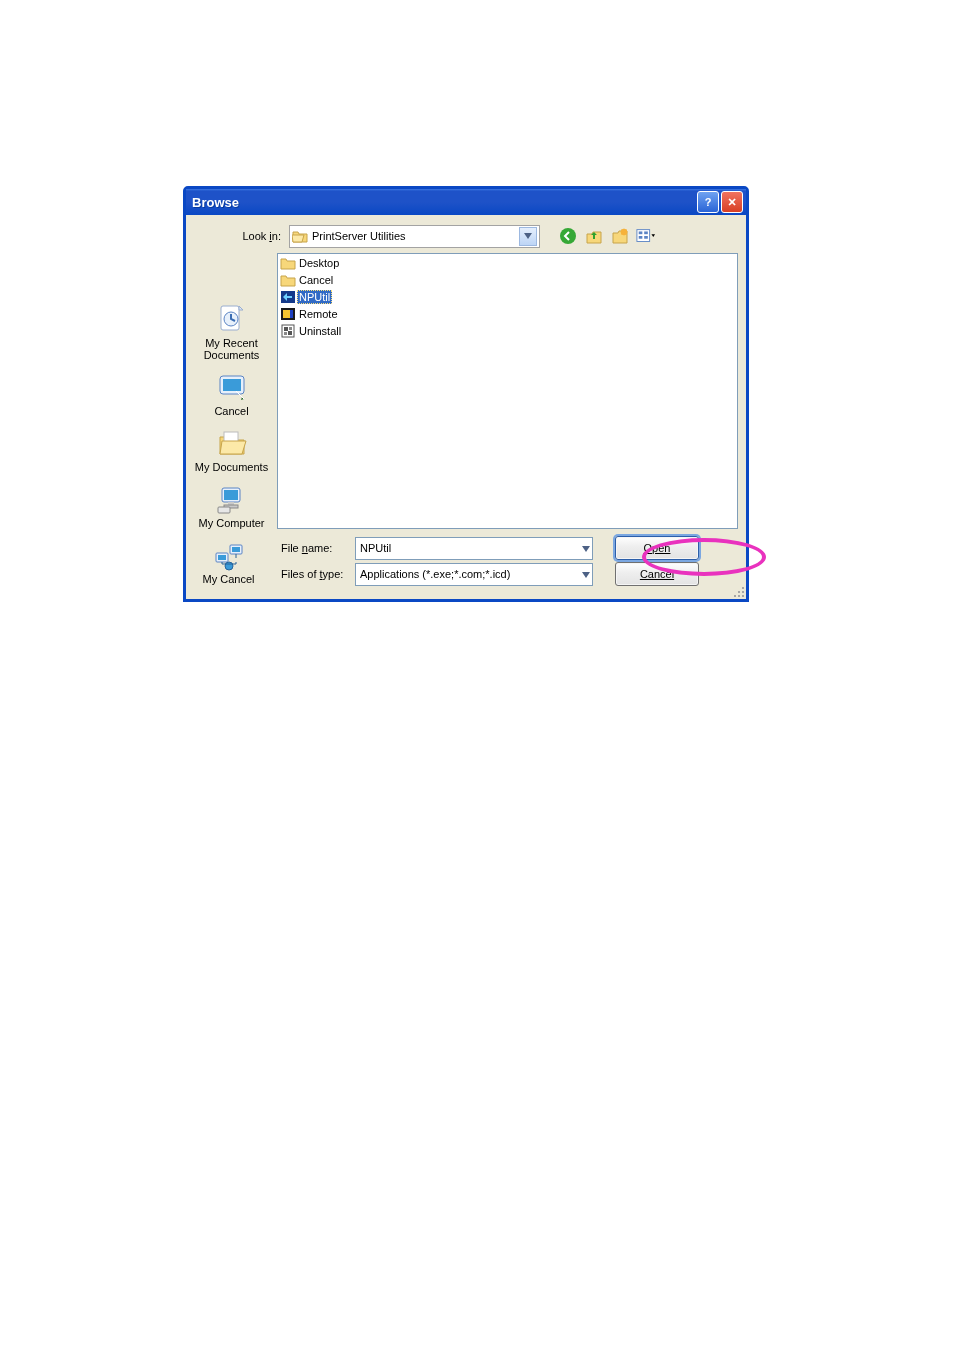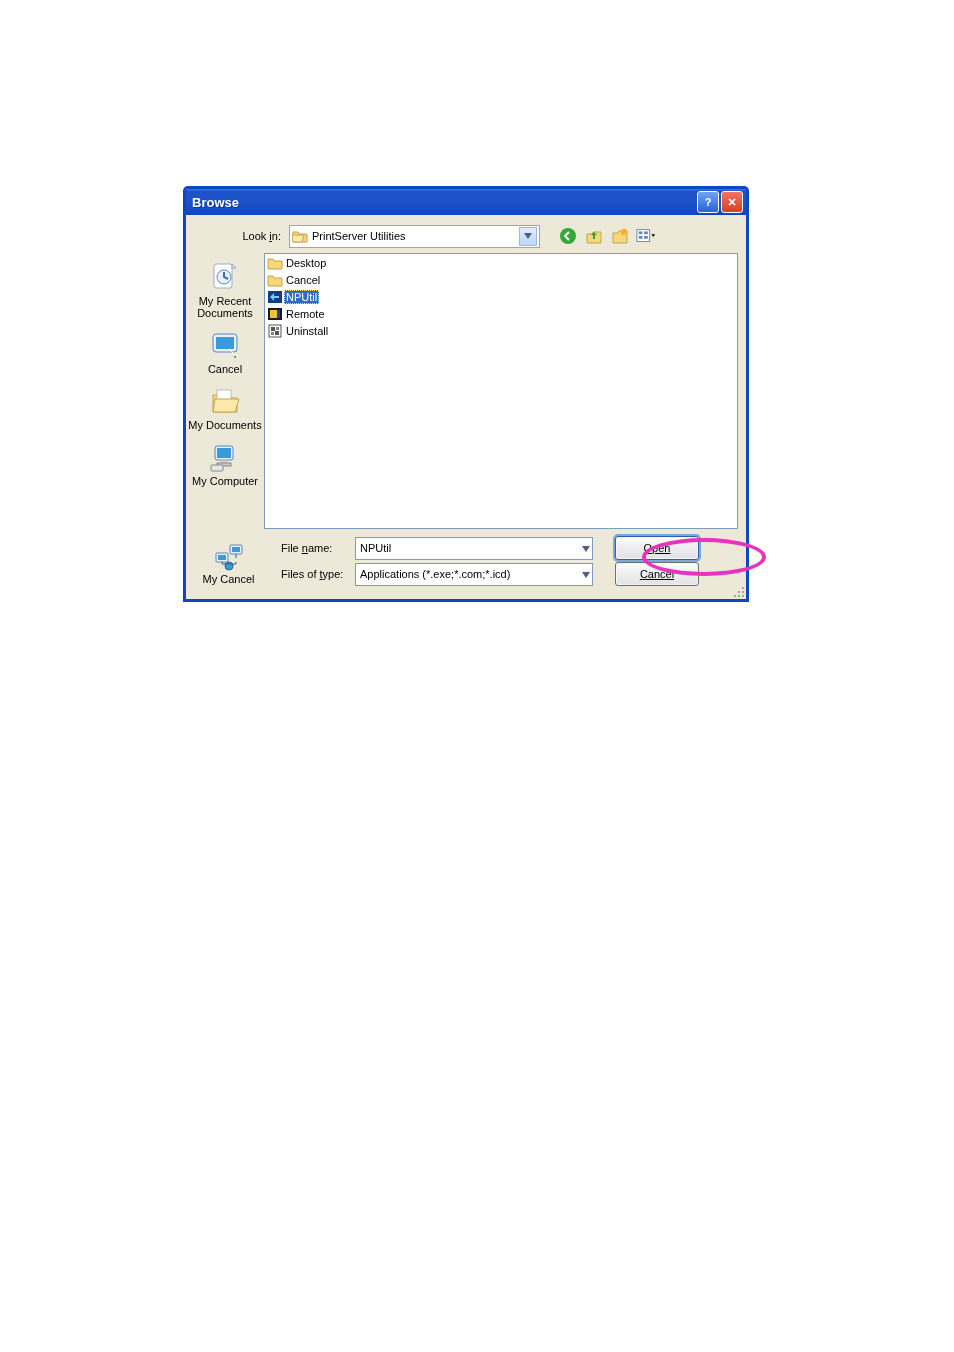--- a/index.html
+++ b/index.html
@@ -13,21 +13,21 @@
 .row-lookin{display:flex;align-items:center;height:34px;padding:4px 8px 0 0;}
 .lbl-lookin{width:95px;text-align:right;padding-right:8px;}
 .combo{flex:0 0 245px;height:21px;background:#fff;border:1px solid #a3a3a3;display:flex;align-items:center;padding:0 2px;}
 .combo .fico{width:16px;height:14px;margin-right:4px;}
 .combo .txt{flex:1;}
 .combo .dd{width:16px;height:17px;background:linear-gradient(#e4eefd,#bdd5f5);border:1px solid #9cb8e0;display:flex;align-items:center;justify-content:center;}
 .dd svg{width:8px;height:6px;}
 .tb-icons{display:flex;align-items:center;margin-left:18px;gap:6px;}
 .tb-icons .ticon{width:20px;height:20px;display:flex;align-items:center;justify-content:center;}
 .content{display:flex;}
-.places{width:78px;background:#ECE9D8;display:flex;flex-direction:column;align-items:center;padding-top:4px;}
+.places{width:91px;background:#ECE9D8;display:flex;flex-direction:column;align-items:center;padding-top:4px;justify-content:flex-end;}
 .place{width:85px;text-align:center;padding:4px 0 6px 0;cursor:default;}
 .place .picon{width:32px;height:32px;margin:0 auto 2px auto;}
 .place .plabel{line-height:12px;}
 .filepane{flex:1;background:#fff;border:1px solid #7F9DB9;margin:0 8px 6px 0;height:274px;overflow:auto;position:relative;}
 .fileitem{display:flex;align-items:center;height:17px;padding-left:2px;}
 .fileitem .fic{width:16px;height:16px;flex:0 0 16px;display:flex;align-items:center;justify-content:center;}
 .fileitem .fname{padding:1px 2px;margin-left:1px;}
 .fileitem.selected .fname{background:#316AC5;color:#fff;border:1px dotted #fde07a;padding:0 1px;}
 .bottom{display:flex;padding:0 8px 8px 0;}
 .bottom-left{width:95px;}

